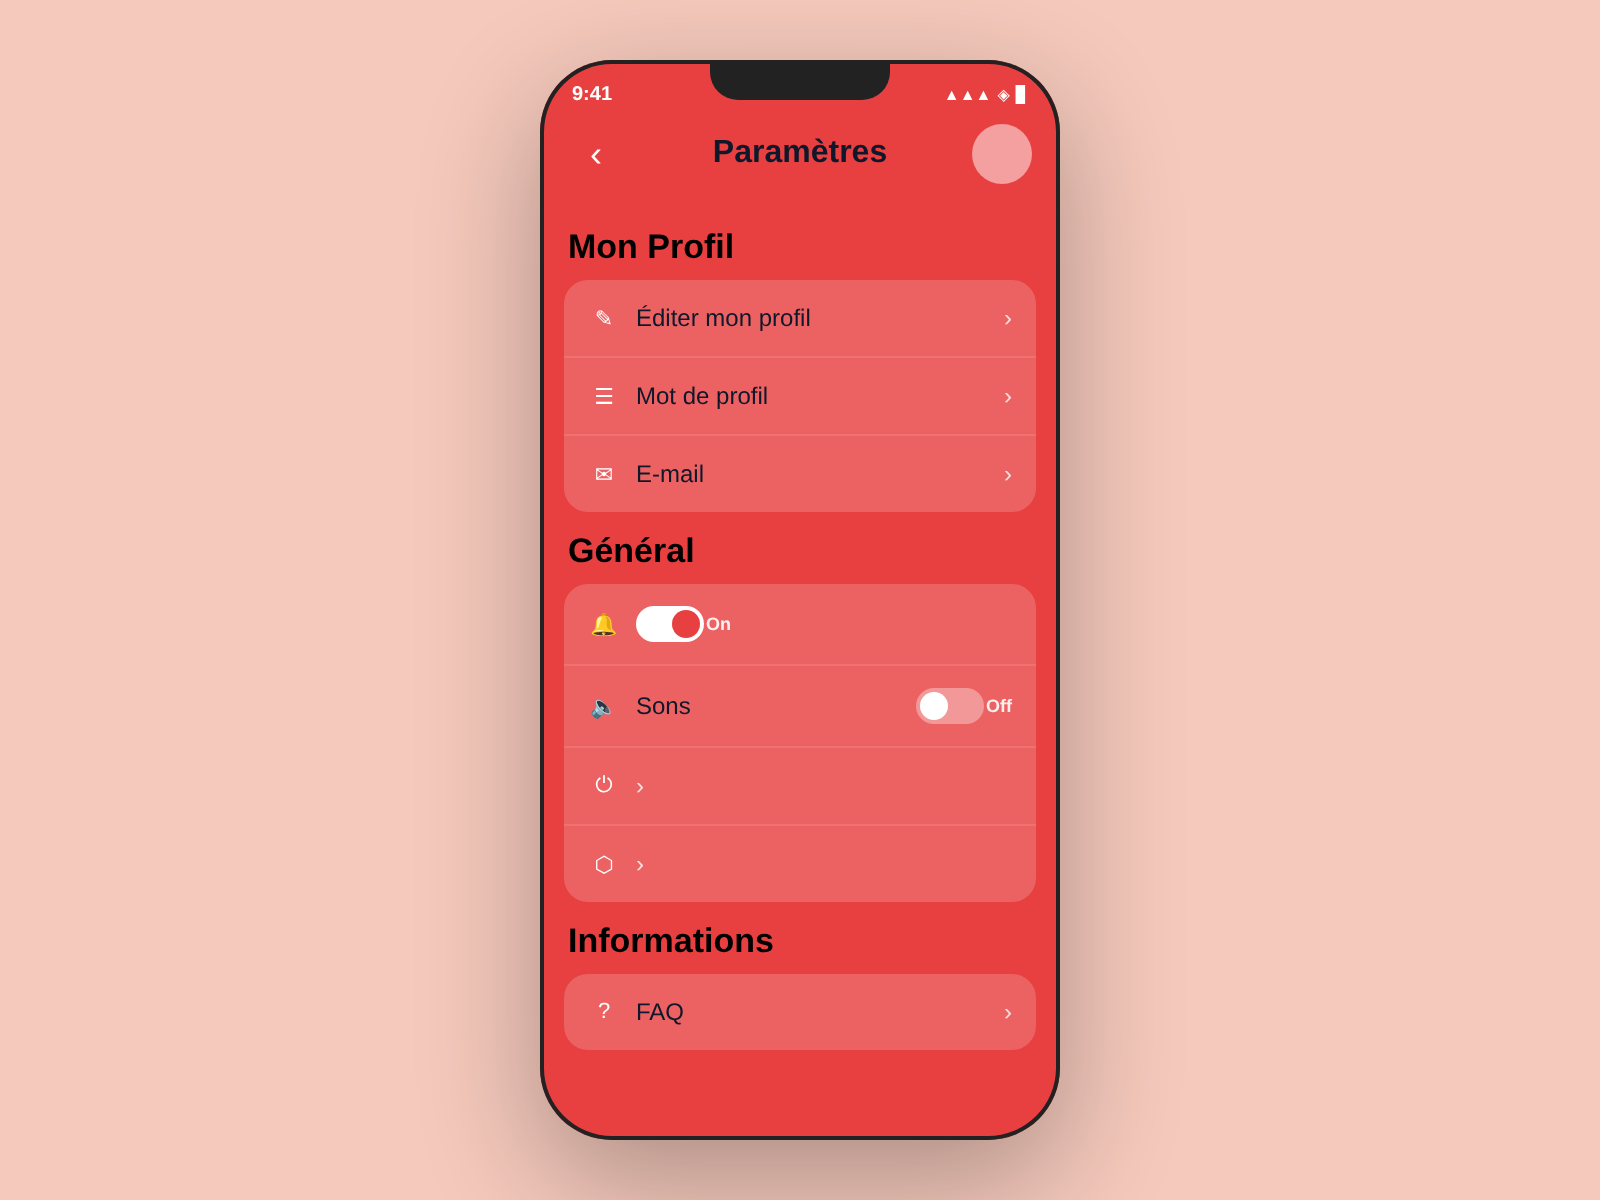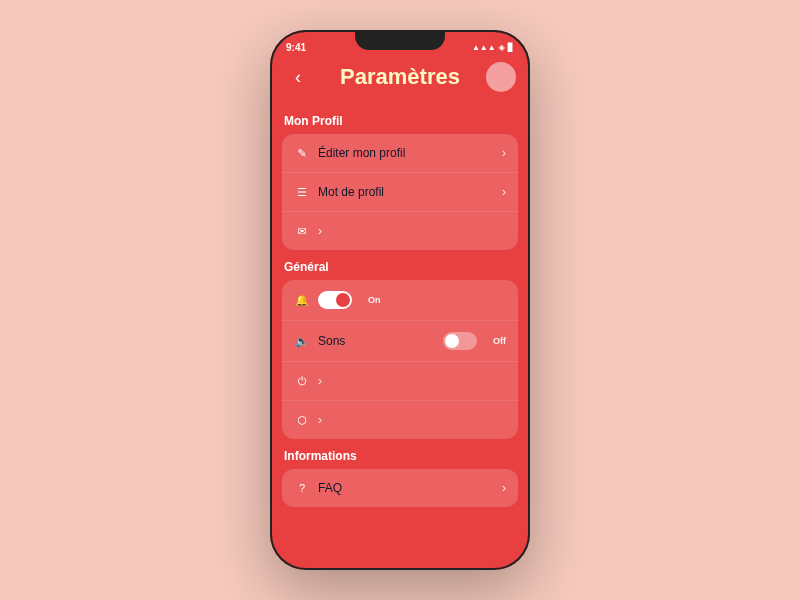--- a/index.html
+++ b/index.html
@@ -82,22 +82,22 @@
       font-size: 18px;
       cursor: pointer;
       width: 28px;
       height: 28px;
       display: flex;
       align-items: center;
       justify-content: center;
     }
 
     .header-title {
-      color: #fef9c3;
-      font-size: 22px;
+      color: #0f172a;
+      font-size: 16px;
       font-weight: 700;
       position: absolute;
       left: 50%;
       transform: translateX(-50%);
     }
 
     .avatar {
       width: 30px;
       height: 30px;
       border-radius: 50%;
@@ -109,22 +109,22 @@
       flex: 1;
       overflow-y: auto;
       padding: 4px 12px 12px;
       scrollbar-width: none;
     }
 
     .content::-webkit-scrollbar { display: none; }
 
     
     .section-label {
-      color: #ffffff;
-      font-size: 12px;
+      color: #000000;
+      font-size: 17px;
       font-weight: 700;
       margin: 10px 0 6px 2px;
     }
 
     
     .settings-group {
       background: rgba(255,255,255,0.18);
       border-radius: 12px;
       overflow: hidden;
     }
@@ -163,21 +163,21 @@
     .item-chevron {
       color: white;
       font-size: 12px;
       opacity: 0.8;
     }
 
     
     .toggle-wrap {
       display: flex;
       align-items: center;
-      gap: 16px;
+      gap: 1px;
     }
 
     .toggle {
       width: 34px;
       height: 18px;
       border-radius: 9px;
       position: relative;
       cursor: pointer;
       flex-shrink: 0;
     }
@@ -246,20 +246,21 @@
           <span class="item-label">Éditer mon profil</span>
           <span class="item-chevron">›</span>
         </div>
         <div class="settings-item">
           <div class="item-icon">☰</div>
           <span class="item-label">Mot de profil</span>
           <span class="item-chevron">›</span>
         </div>
         <div class="settings-item">
           <div class="item-icon">✉</div>
+          <span class="item-label">E-mail</span>
           <span class="item-chevron">›</span>
         </div>
       </div>
       <div class="section-label">Général</div>
       <div class="settings-group">
         <div class="settings-item">
           <div class="item-icon">🔔</div>
           <div class="toggle-wrap">
             <div class="toggle on">
               <div class="toggle-thumb"></div>

